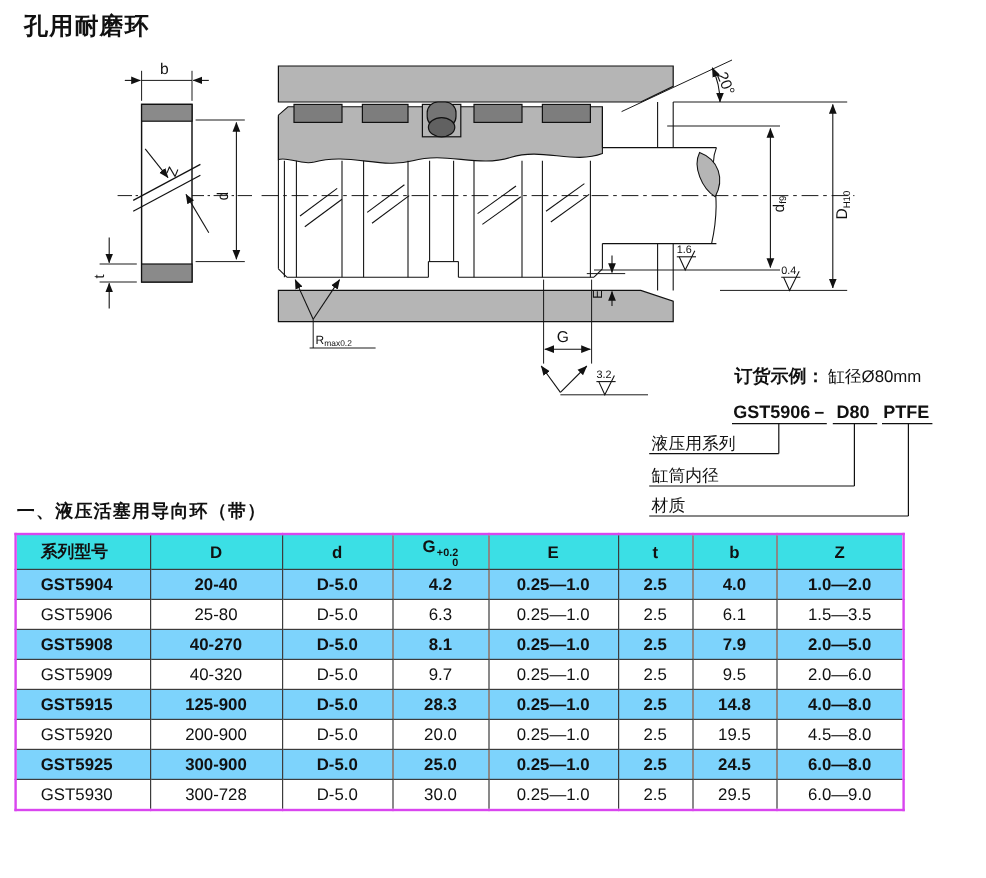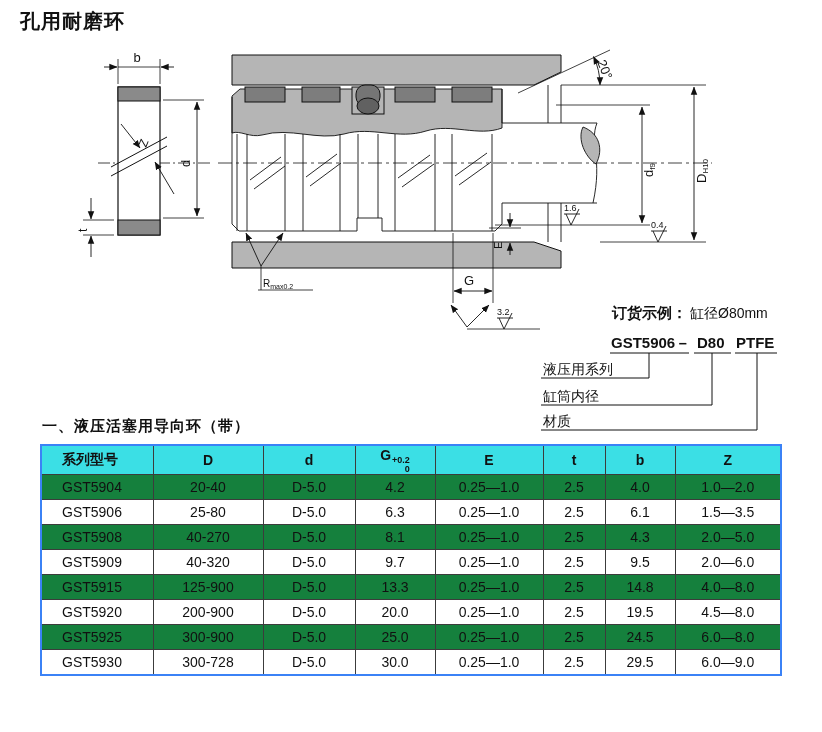--- a/index.html
+++ b/index.html
@@ -1,26 +1,26 @@
 <!DOCTYPE html>
 <html><head>
 <meta charset="utf-8">
 <style>
   html,body{margin:0;padding:0;background:#fff;}
   body{width:822px;height:732px;position:relative;font-family:"Liberation Sans",sans-serif;color:#111;overflow:hidden;}
   .page-title{position:absolute;left:20px;top:8px;font-size:20px;font-weight:bold;letter-spacing:1px;}
   svg{position:absolute;left:0;top:0;pointer-events:none;}
   svg text{font-family:"Liberation Sans",sans-serif;fill:#111;}
-  .table-wrap{position:absolute;left:40px;top:417px;width:650px;}
+  .table-wrap{position:absolute;left:12px;top:417px;width:650px;}
   .table-title{font-size:15px;font-weight:bold;margin:0 0 8px 2px;letter-spacing:1px;}
-  table.gtab{border-collapse:collapse;width:740px;table-layout:fixed;border:2px solid #3b82f6;}
+  table.gtab{border-collapse:collapse;width:740px;table-layout:fixed;border:2px solid #d946ef;}
   table.gtab th,table.gtab td{border:1px solid #3c3c3c;text-align:center;font-size:14px;padding:0;height:24px;overflow:hidden;white-space:nowrap;}
   table.gtab th{background:#3BDFE5;font-weight:bold;height:28px;}
   table.gtab th:first-child,table.gtab td:first-child{text-align:left;padding-left:20px;}
-  table.gtab tr.alt td{background:#15803d;}
+  table.gtab tr.alt td{background:#7dd3fc;font-weight:bold;}
   .gtol{display:inline-flex;flex-direction:column;align-items:flex-end;font-size:9px;line-height:9px;font-weight:bold;vertical-align:-3px;margin-left:1px;}
 </style>
 </head>
 <body>
 
 <div class="page-title">孔用耐磨环</div>
 
 <svg width="822" height="445" viewBox="0 0 822 445">
   <defs>
     <marker id="ah" viewBox="0 0 10 10" refX="9.5" refY="5" markerWidth="9" markerHeight="9" orient="auto-start-reverse">
@@ -241,38 +241,38 @@
           <td>6.1</td>
           <td>1.5—3.5</td>
         </tr>
         <tr class="alt">
           <td>GST5908</td>
           <td>40-270</td>
           <td>D-5.0</td>
           <td>8.1</td>
           <td>0.25—1.0</td>
           <td>2.5</td>
-          <td>4.3</td>
+          <td>7.9</td>
           <td>2.0—5.0</td>
         </tr>
         <tr>
           <td>GST5909</td>
           <td>40-320</td>
           <td>D-5.0</td>
           <td>9.7</td>
           <td>0.25—1.0</td>
           <td>2.5</td>
           <td>9.5</td>
           <td>2.0—6.0</td>
         </tr>
         <tr class="alt">
           <td>GST5915</td>
           <td>125-900</td>
           <td>D-5.0</td>
-          <td>13.3</td>
+          <td>28.3</td>
           <td>0.25—1.0</td>
           <td>2.5</td>
           <td>14.8</td>
           <td>4.0—8.0</td>
         </tr>
         <tr>
           <td>GST5920</td>
           <td>200-900</td>
           <td>D-5.0</td>
           <td>20.0</td>

